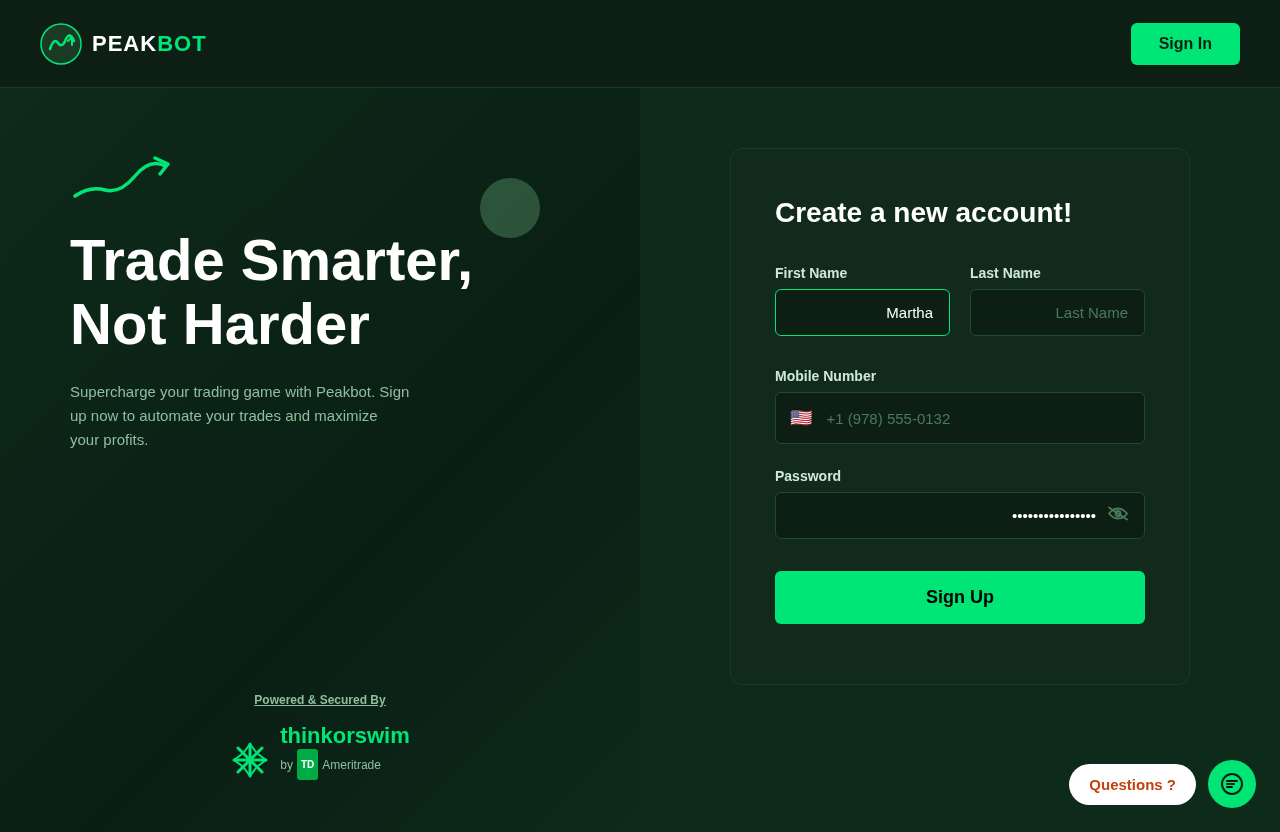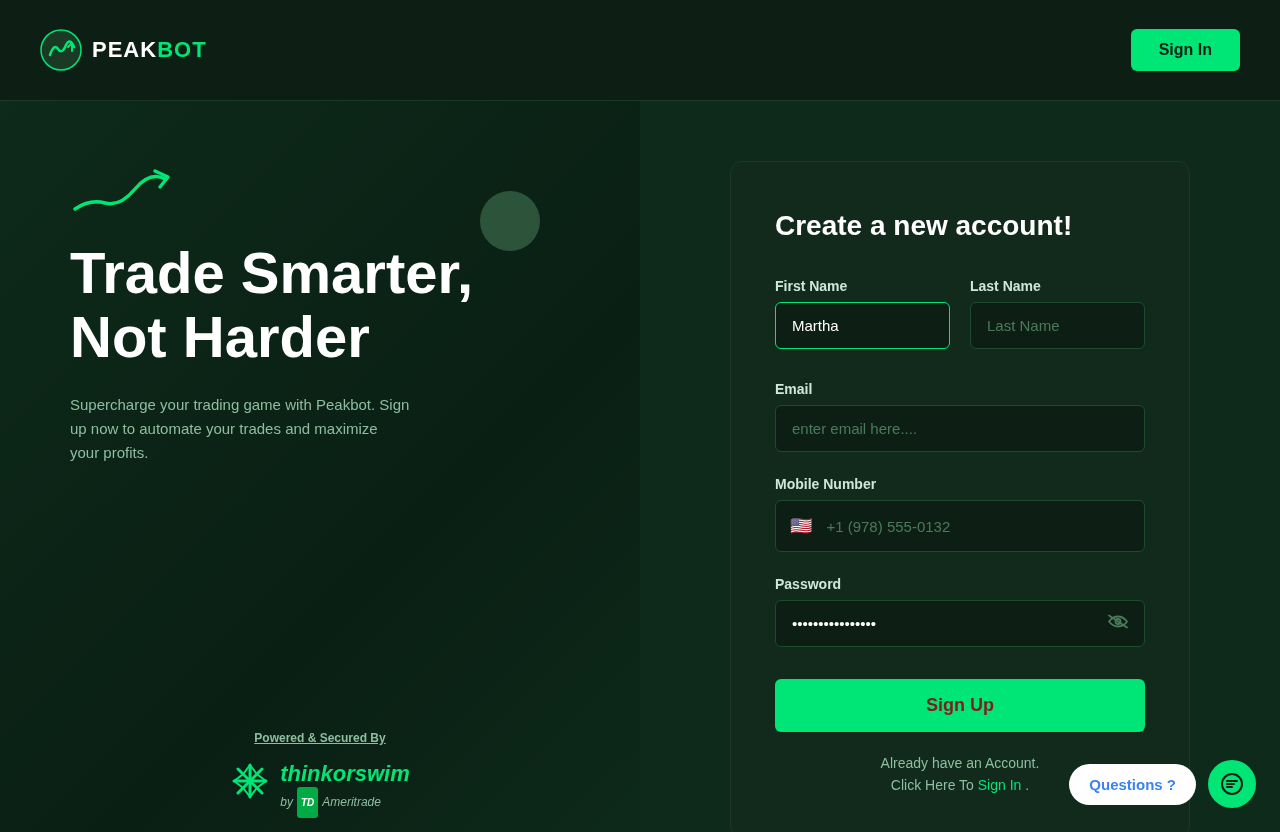--- a/index.html
+++ b/index.html
@@ -5,21 +5,21 @@
     * { box-sizing: border-box; margin: 0; padding: 0; }
     body { font-family: 'Segoe UI', Arial, sans-serif; background: #0a1f14; color: #fff; min-height: 832px; }
 
     
     .navbar {
       background: #0d1f15;
       display: flex;
       align-items: center;
       justify-content: space-between;
       padding: 0 40px;
-      height: 101px;
+      height: 88px;
       border-bottom: 1px solid #1a3a25;
     }
     .logo-area {
       display: flex;
       align-items: center;
       gap: 10px;
     }
     .logo-icon {
       width: 42px;
       height: 42px;
@@ -95,23 +95,22 @@
     }
     .powered-label {
       font-size: 12px;
       font-weight: 700;
       color: #8fbd9f;
       margin-bottom: 16px;
       text-decoration: underline;
     }
     .thinkorswim-logo {
       display: flex;
-      align-items: flex-start;
+      align-items: flex-end;
       gap: 10px;
-      font-style: italic;
     }
     .thinkorswim-star {
       width: 40px;
       height: 40px;
     }
     .thinkorswim-text {
       display: flex;
       flex-direction: column;
     }
     .thinkorswim-name {
@@ -178,20 +177,21 @@
     }
     .form-input {
       background: #0d1f15;
       border: 1.5px solid #1e4a2e;
       border-radius: 6px;
       padding: 14px 16px;
       color: #fff;
       font-size: 15px;
       outline: none;
       width: 100%;
+      text-align: right;
     }
     .form-input::placeholder { color: #4a7a5a; }
     .form-input.filled { border-color: #00e676; }
     .phone-input-wrapper {
       display: flex;
       align-items: center;
       background: #0d1f15;
       border: 1.5px solid #1e4a2e;
       border-radius: 6px;
       overflow: hidden;
@@ -220,21 +220,21 @@
       right: 16px;
       top: 50%;
       transform: translateY(-50%);
       cursor: pointer;
       color: #4a7a5a;
       font-size: 18px;
     }
     .signup-btn {
       width: 100%;
       background: #00e676;
-      color: #7f1d1d;
+      color: #000000;
       border: none;
       border-radius: 6px;
       padding: 16px;
       font-size: 18px;
       font-weight: 700;
       cursor: pointer;
       margin-top: 8px;
       margin-bottom: 20px;
     }
     .signin-cta {
@@ -254,21 +254,21 @@
       position: fixed;
       bottom: 24px;
       right: 24px;
       display: flex;
       align-items: center;
       gap: 12px;
       z-index: 100;
     }
     .questions-btn {
       background: #fff;
-      color: #3b82f6;
+      color: #c2410c;
       border: none;
       border-radius: 24px;
       padding: 12px 20px;
       font-size: 15px;
       font-weight: 600;
       cursor: pointer;
     }
     .chat-icon-btn {
       width: 48px;
       height: 48px;
@@ -353,24 +353,20 @@
           <label class="form-label">First Name</label>
           <input class="form-input filled" type="text" value="Martha" placeholder="First Name" style="">
         </div>
         <div class="form-group no-mb">
           <label class="form-label">Last Name</label>
           <input class="form-input" type="text" placeholder="Last Name" style="">
         </div>
       </div>
 
       
-      <div class="form-group">
-        <label class="form-label">Email</label>
-        <input class="form-input" type="email" placeholder="enter email here...." style="">
-      </div>
 
       
       <div class="form-group">
         <label class="form-label">Mobile Number</label>
         <div class="phone-input-wrapper">
           <span class="phone-flag">🇺🇸</span>
           <input class="phone-input" type="tel" placeholder="+1 (978) 555-0132" style="">
         </div>
       </div>
 
@@ -387,27 +383,20 @@
               <circle cx="11" cy="8" r="2.5" stroke="#4a7a5a" stroke-width="1.8" fill="none"></circle>
             </svg>
           </span>
         </div>
       </div>
 
       
       <button class="signup-btn">Sign Up</button>
 
       
-      <div class="signin-cta">
-        <span>Already have an Account.</span>
-        <br>
-        <span>Click Here To</span>
-        <a class="signin-link">Sign In</a>
-        <span>.</span>
-      </div>
     </div>
   </div>
 </div>
 
 <div class="bottom-bar">
   <button class="questions-btn">Questions ?</button>
   <div class="chat-icon-btn">
     <svg width="24" height="24" viewBox="0 0 24 24" fill="none">
       <circle cx="12" cy="12" r="10" stroke="#0a1f14" stroke-width="2"></circle>
       <path d="M7 9h10M7 12h7M7 15h5" stroke="#0a1f14" stroke-width="2" stroke-linecap="round"></path>

